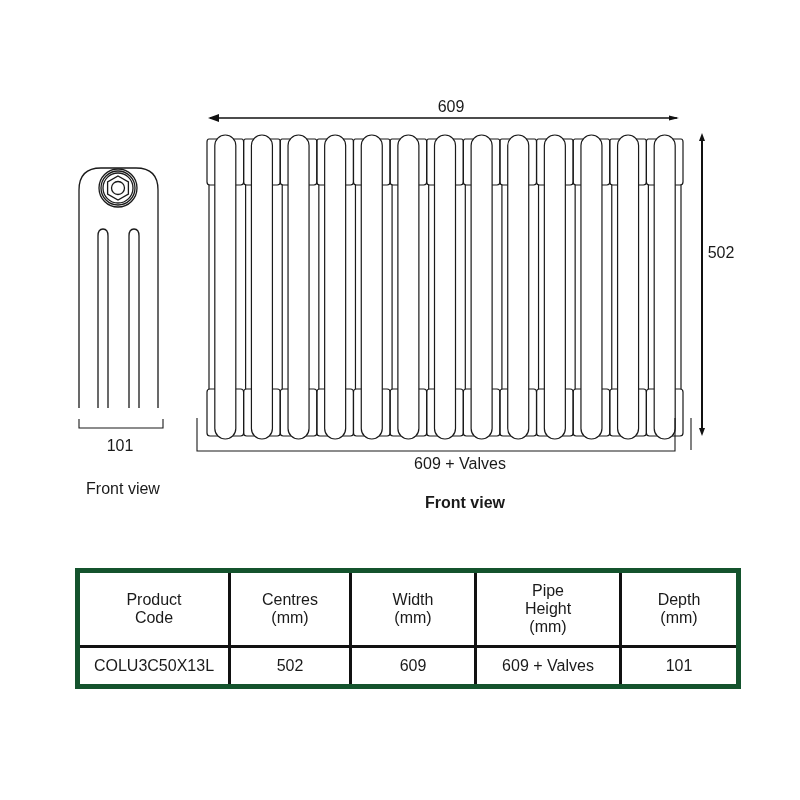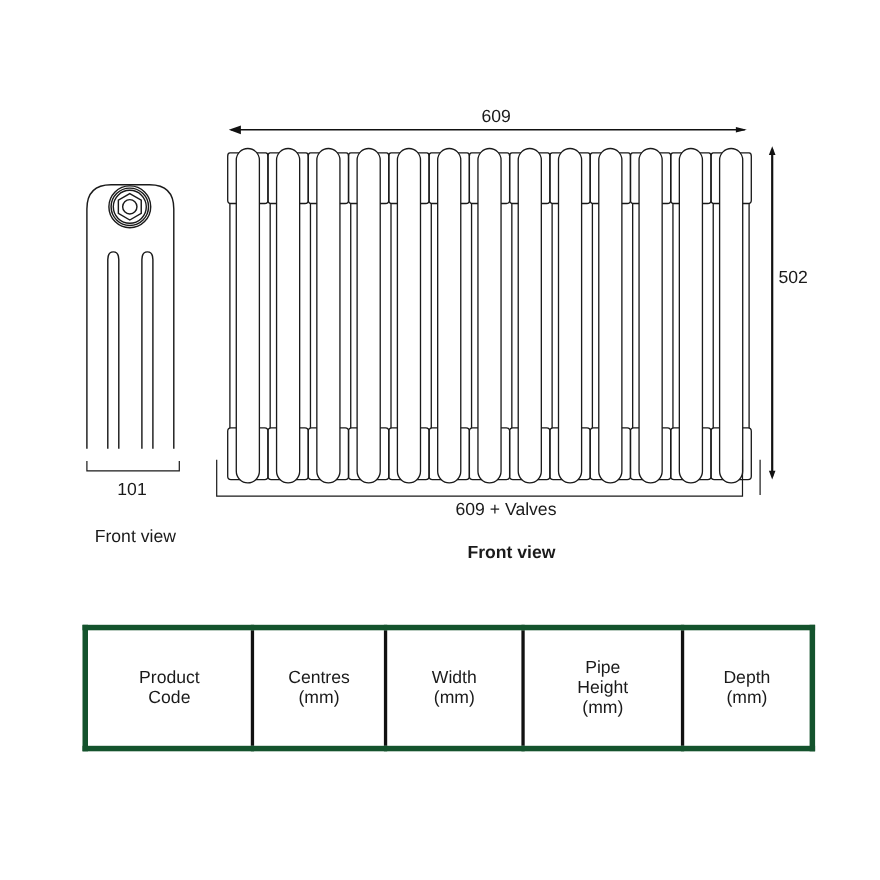--- a/index.html
+++ b/index.html
@@ -128,14 +128,21 @@
     <td class="multi" style="width:118px">Centres
 (mm)</td>
     <td class="multi" style="width:122px">Width
 (mm)</td>
     <td class="multi" style="width:142px">Pipe
 Height
 (mm)</td>
     <td class="multi">Depth
 (mm)</td>
   </tr>
+  <tr class="vals">
+    <td>COLU3C50X13L</td>
+    <td>502</td>
+    <td>609</td>
+    <td>609 + Valves</td>
+    <td>101</td>
+  </tr>
 </tbody>
   </table>
 
 </body></html>

